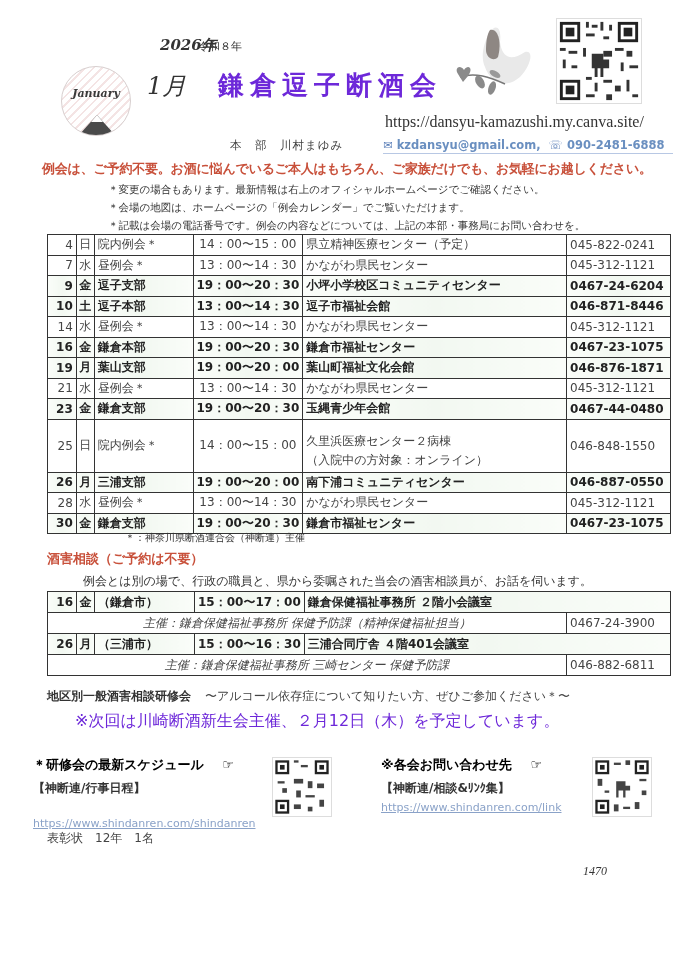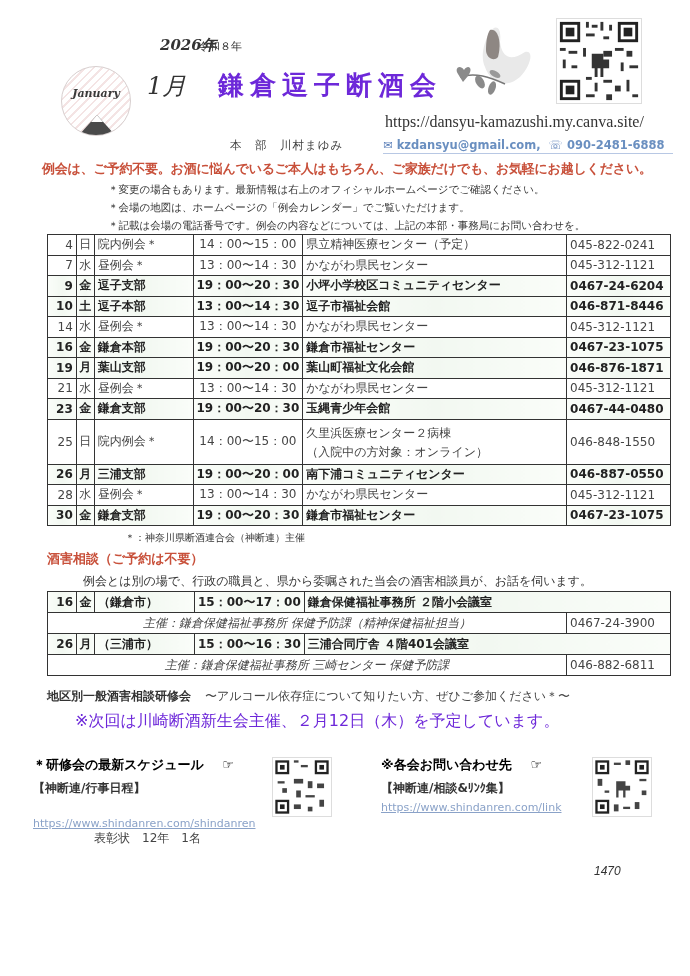--- a/index.html
+++ b/index.html
@@ -33,41 +33,41 @@
   td { border: 1.5px solid #333; font-size: 12px; padding: 0 3px; height: 20.5px; white-space: nowrap; vertical-align: middle; }
   .sched { left: 47px; top: 234px; width: 624px; }
   .c-day { width: 29px; text-align: right; }
   .c-wd { width: 18px; text-align: center; padding: 0; }
   .c-type { width: 100px; }
   .c-time { width: 107px; text-align: center; }
   .c-venue { width: 266px; }
   .c-tel { width: 104px; }
   tr.bold td { font-weight: bold; color: #222; background: linear-gradient(90deg, #fafdf9, #f2f8f1, #fafdf9); }
   tr.normal td { color: #444; }
-  .two-line { line-height: 19px; padding-top: 4px; padding-bottom: 2px; }
+  .two-line { line-height: 19px; padding-top: 12px; padding-bottom: 2px; }
 
   .sched-foot { left: 125px; top: 531px; font-size: 10px; color: #333; }
   .sec-title { left: 47px; top: 550px; font-size: 13px; color: #c8503a; font-weight: bold; }
   .sec-desc { left: 83px; top: 573px; font-size: 12px; color: #333; white-space: nowrap; }
 
   .consult { left: 47px; top: 591px; width: 624px; }
   .consult td { height: 21px; }
   .consult .host { text-align: center; color: #444; font-weight: normal; font-style: italic; }
 
   .workshop { left: 47px; top: 688px; font-size: 12px; font-weight: bold; color: #333; white-space: nowrap; }
   .workshop .sub { font-weight: normal; color: #444; margin-left: 14px; }
   .next { left: 75px; top: 711px; font-size: 16px; color: #6d28d9; }
 
   .link-title { font-size: 13px; font-weight: bold; color: #000000; }
   .link-sub { font-size: 12px; font-weight: bold; color: #333; }
   .link-url { font-size: 11px; color: #8aa2c8; text-decoration: underline; }
   .qr-small { width: 60px; height: 60px; }
 
-  .award { left: 47px; top: 830px; font-size: 12px; color: #444; margin-left: 47px; }
-  .hand { left: 583px; top: 864px; font-size: 12px; font-family: Liberation Sans, sans-serif; font-style: italic; color: #333; margin-left: 11px; }
+  .award { left: 47px; top: 830px; font-size: 12px; color: #444; }
+  .hand { left: 583px; top: 864px; font-size: 12px; font-family: Liberation Serif, serif; font-style: italic; color: #333; }
 </style>
 </head>
 <body>
 
 <div class="abs year">2026年</div>
 <div class="abs era">令和８年</div>
 
 <div class="abs badge">
   <div class="badge-text">January</div>
   <div class="mountain"></div>

